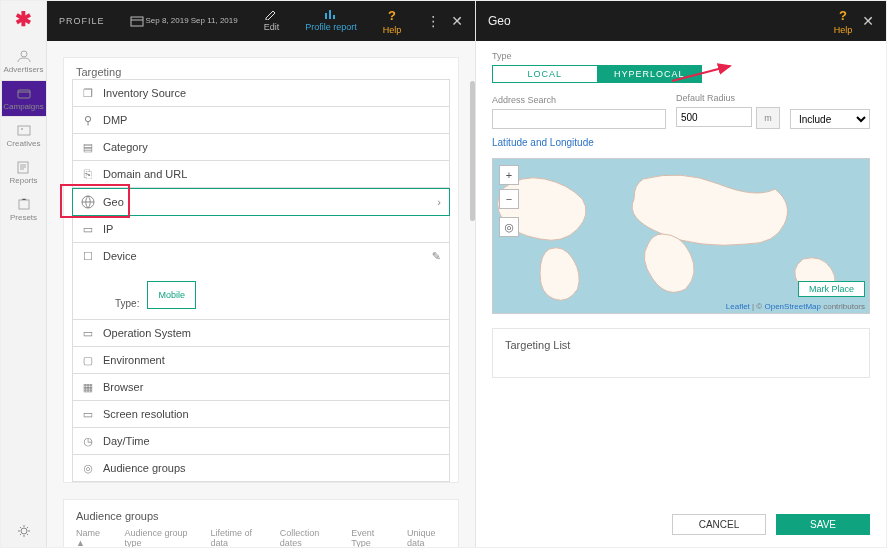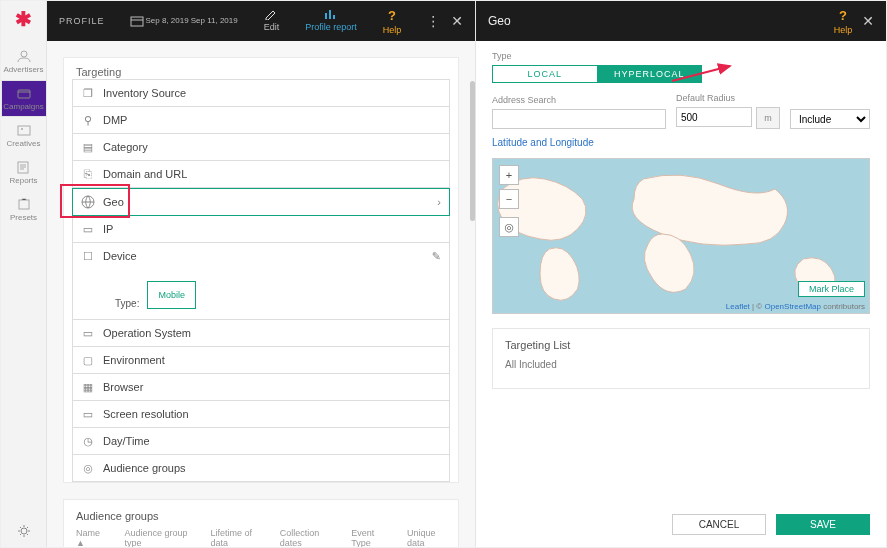--- a/index.html
+++ b/index.html
@@ -306,21 +306,20 @@
         <div class="btn" style="margin-top:4px">◎</div>
       </div>
       <div class="mark">Mark Place</div>
       <div class="cred">
         <a>Leaflet</a><span> | © </span><a>OpenStreetMap</a><span> contributors</span>
       </div>
     </div>
 
     <div class="tgt">
       <div style="color:#555;margin-bottom:8px">Targeting List</div>
-      <div style="color:#777;font-size:10px">All Included</div>
     </div>
 
     <div class="footer">
       <div class="btn">CANCEL</div>
       <div class="btn save">SAVE</div>
     </div>
   </div>
 
 </div>
 

